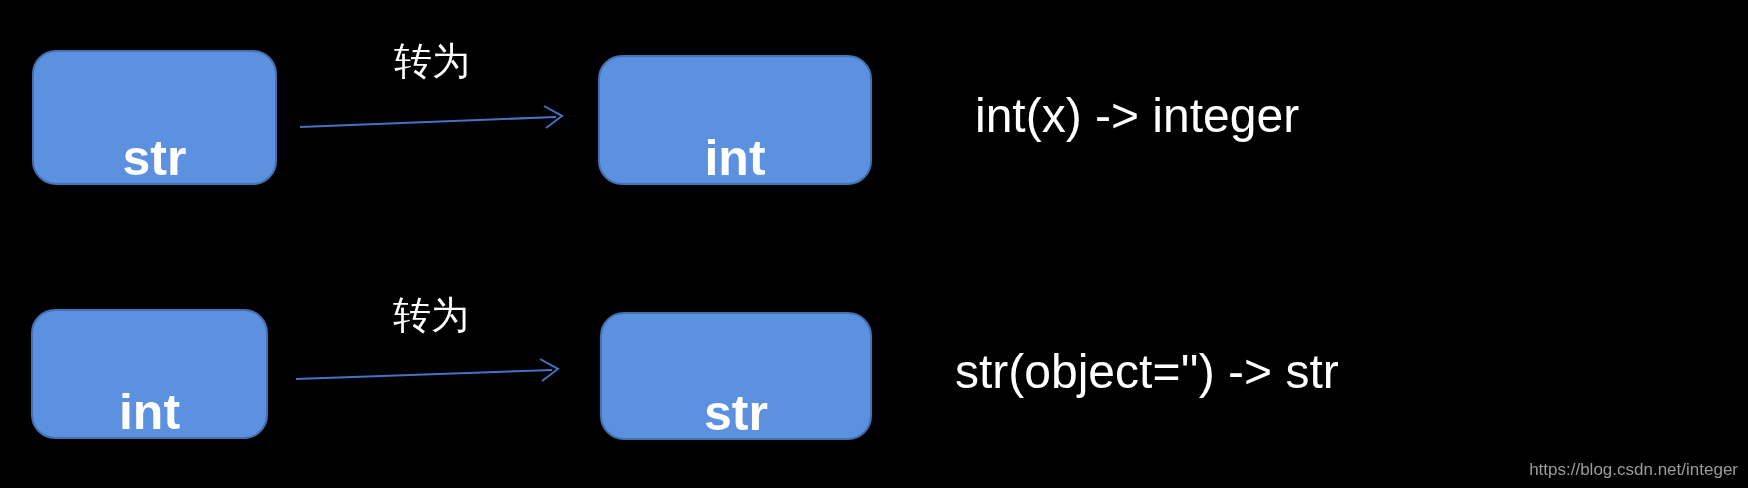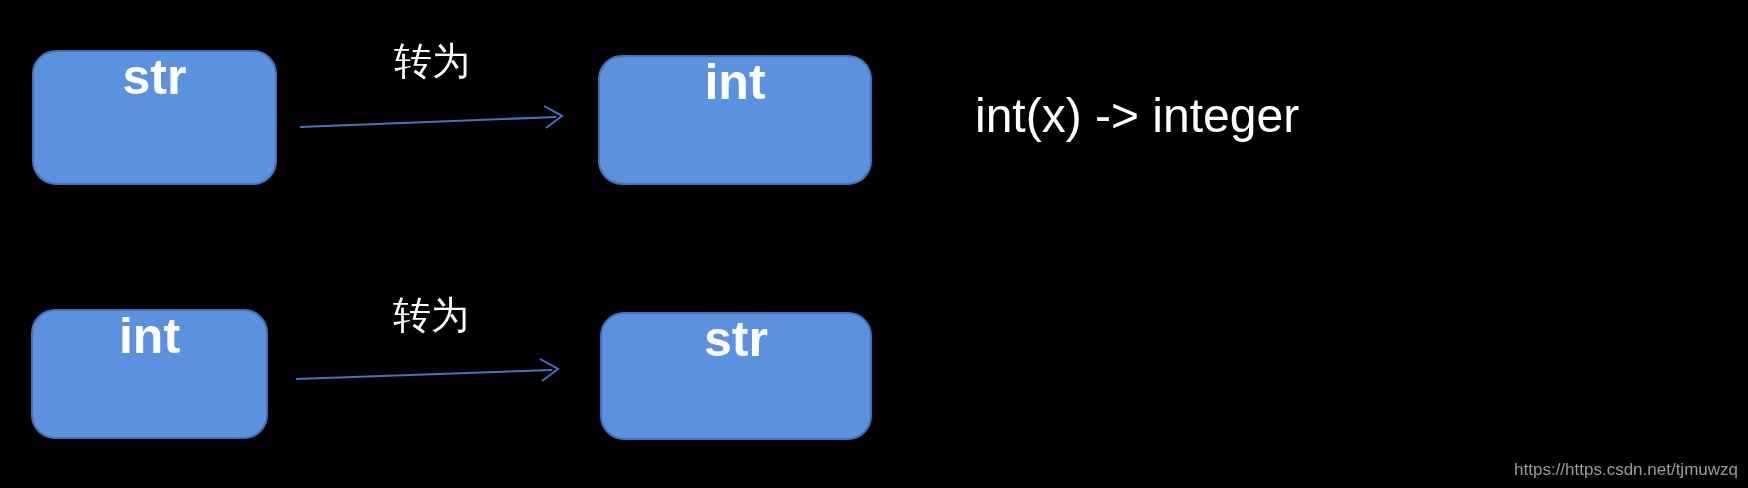--- a/index.html
+++ b/index.html
@@ -14,21 +14,21 @@
     background: var(--background, #000);
     overflow: hidden;
     font-family: "Liberation Sans", "DejaVu Sans", sans-serif;
   }
   .type-box {
     position: absolute;
     background: var(--box-fill, #5B91DE);
     border: 2px solid var(--box-border, #4371B3);
     border-radius: 24px;
     display: flex;
-    align-items: flex-start;
+    align-items: flex-end;
     justify-content: center;
     box-sizing: border-box;
   }
   .type-box .box-label {
     color: var(--text, #fff);
     font-size: 50px;
     font-weight: bold;
     line-height: 1;
   }
   .box-r1-src { left: 32px;  top: 50px;  width: 245px; height: 135px; }
@@ -109,16 +109,17 @@
 
   <svg class="arrow arrow-r2" viewBox="0 0 272 36" aria-hidden="true">
     <line x1="4" y1="27" x2="260" y2="18"></line>
     <polyline points="248,7 266,17 250,29"></polyline>
   </svg>
 
   <div class="type-box box-r2-tgt">
     <span class="box-label">str</span>
   </div>
 
+  <div class="code-text code-r2">str(object='') -&gt; str</div>
 
-  <div class="watermark">https://https.csdn.net/tjmuwzq</div>
+  <div class="watermark">https://blog.csdn.net/integer</div>
 
 </div>
 
 </body></html>

